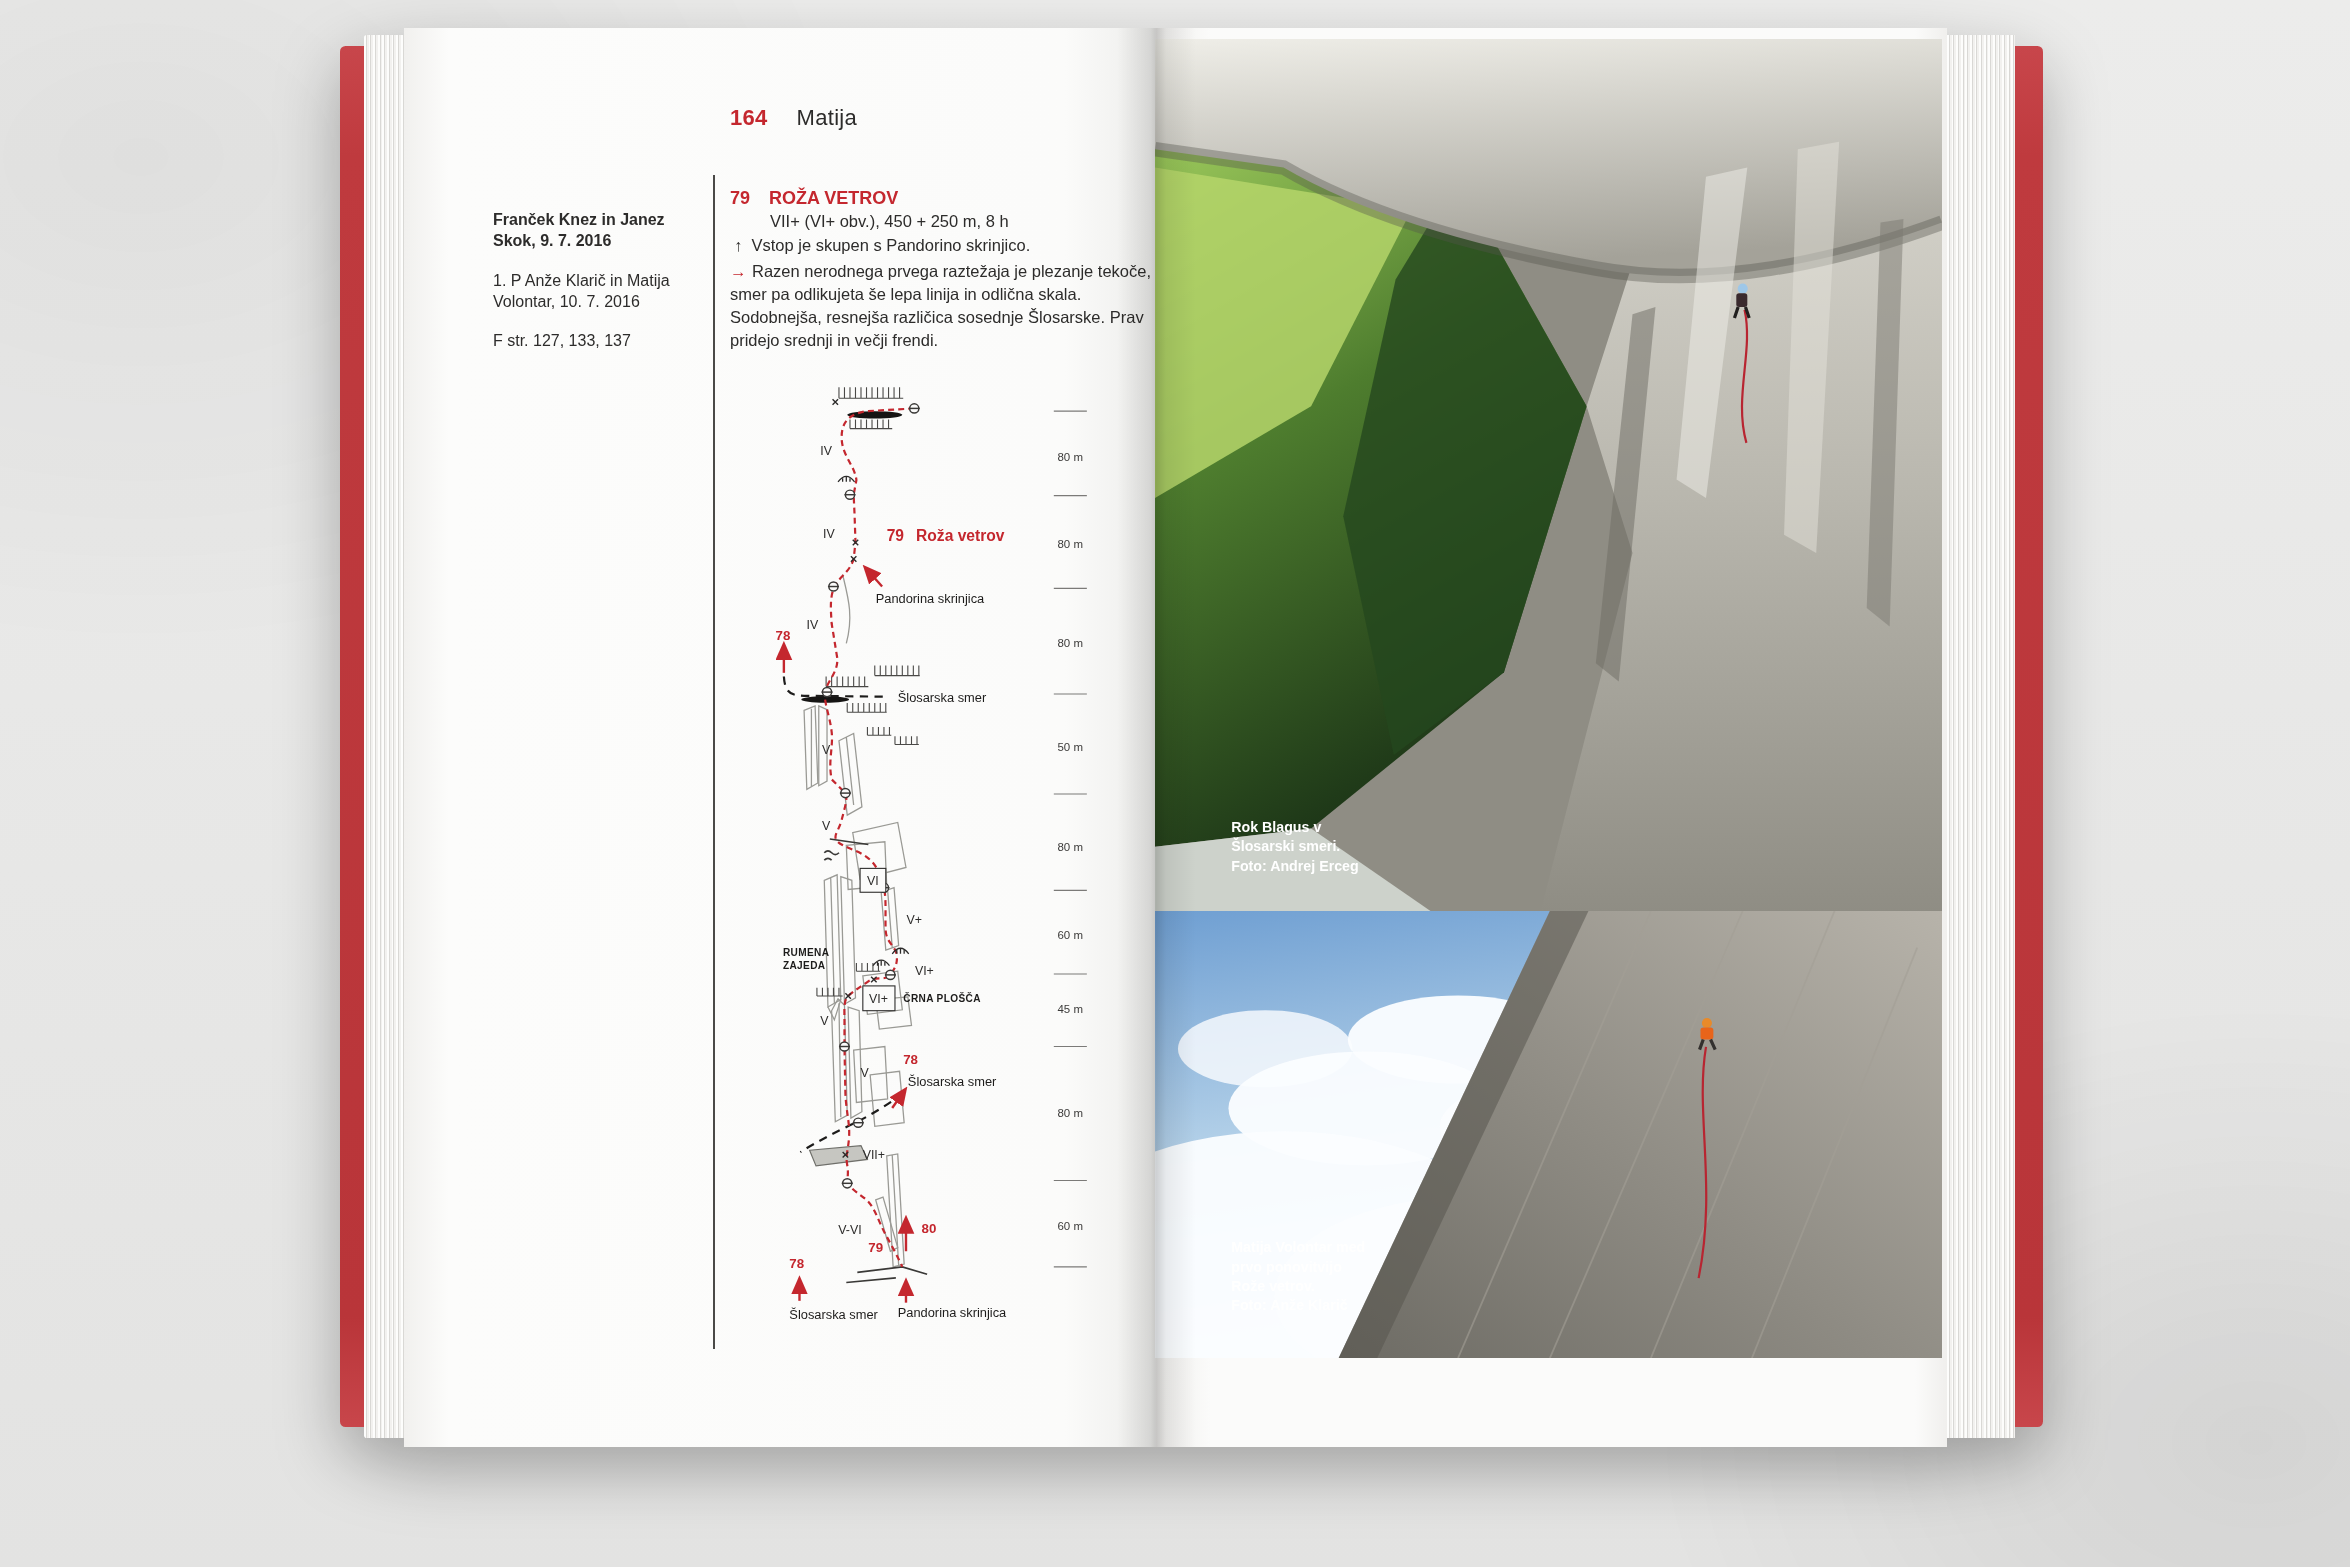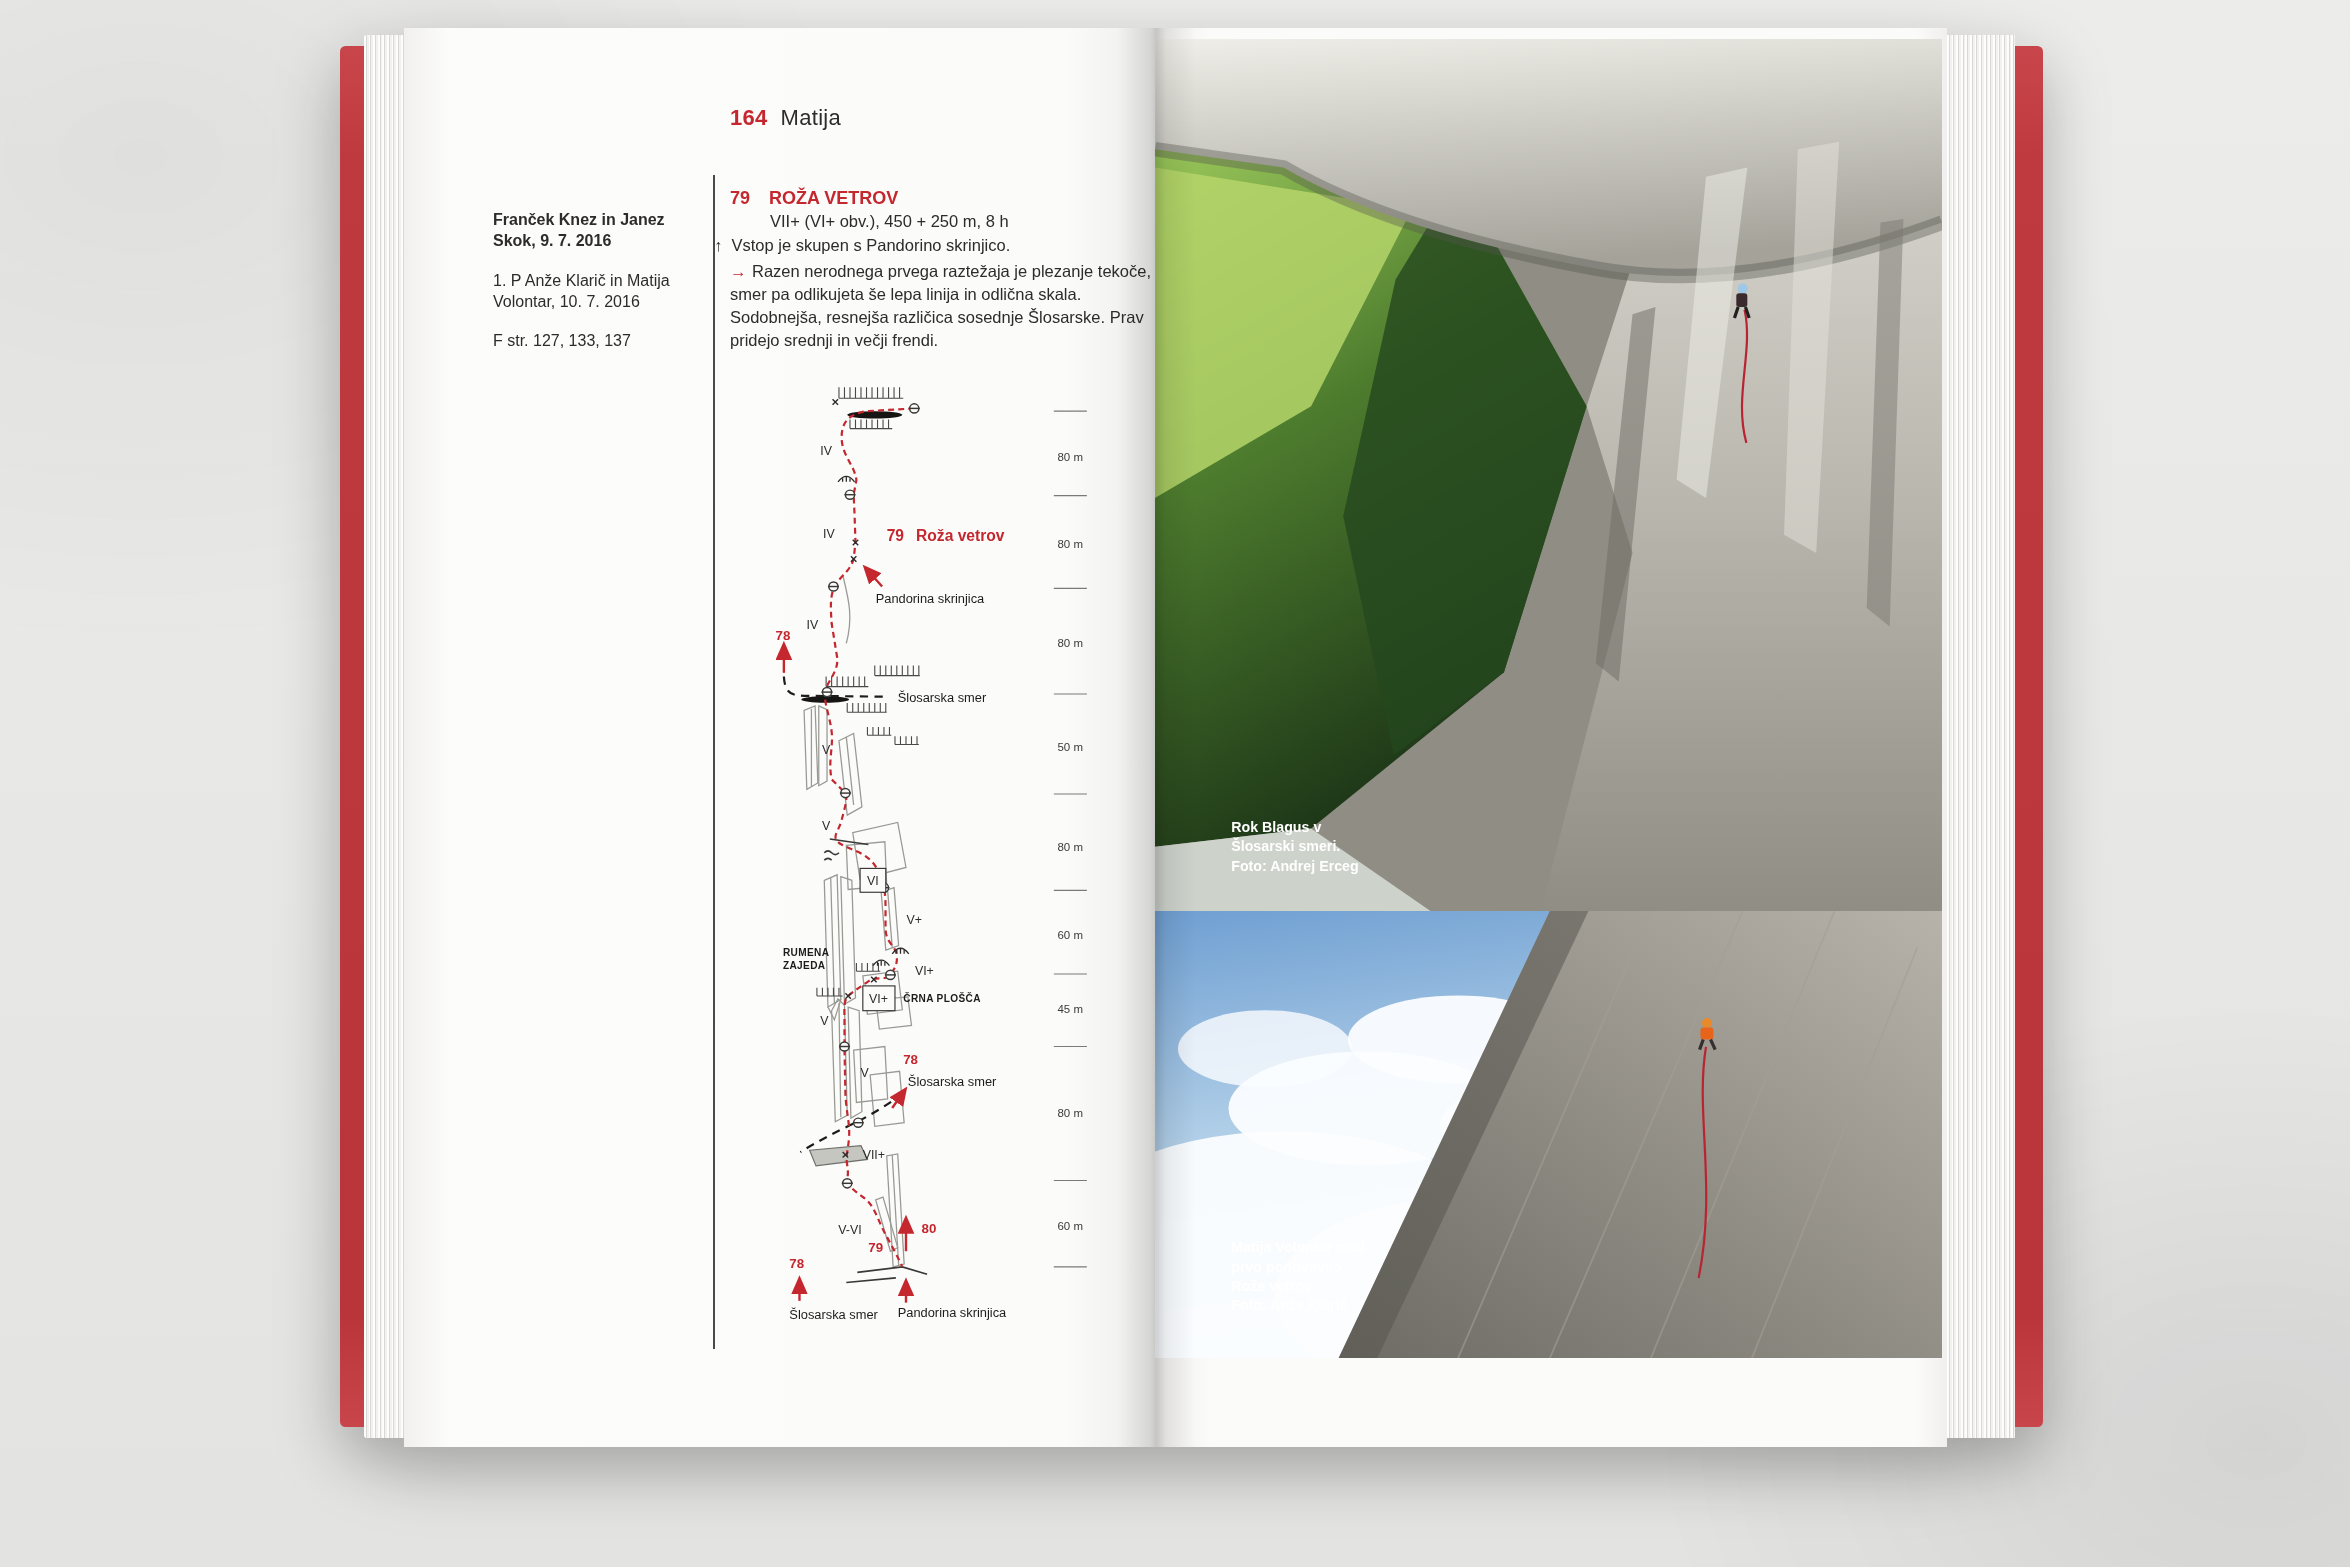--- a/index.html
+++ b/index.html
@@ -27,30 +27,30 @@
     background:linear-gradient(90deg,#f1f0ee,#fcfcfb 6%,#fbfbfa 88%,#ededeb);}
   .page.right{left:815px;width:792px;
     background:linear-gradient(90deg,#efeeec,#fbfbfa 7%,#fbfbfa 96%,#f0efed);}
   .spine-shadow{position:absolute;left:777px;top:0;width:79px;height:1419px;pointer-events:none;z-index:30;
     background:linear-gradient(90deg,rgba(0,0,0,0),rgba(0,0,0,.10) 42%,rgba(0,0,0,.17) 50%,rgba(0,0,0,.07) 62%,rgba(0,0,0,0));}
   .content{position:absolute;inset:0;z-index:20;color:#2d2c2b;}
   .abs{position:absolute;}
 
   
   .hdr{left:390px;top:77px;font-size:22px;letter-spacing:0.3px;}
-  .hdr .num{color:#c4272e;font-weight:bold;margin-right:13px;}
+  .hdr .num{color:#c4272e;font-weight:bold;margin-right:29px;}
   .fa-block{left:153px;width:213px;font-size:16px;line-height:21.6px;color:#2d2c2b;margin-top:25px;}
   .fa-block.b1{top:156px;font-weight:bold;}
   .fa-block.b2{top:217px;}
   .fa-block.b3{top:277px;}
   .divider{left:373px;top:147px;width:1.8px;height:1174px;background:#4a4947;}
   .route-head{left:390px;top:160px;font-size:18px;font-weight:bold;color:#c4272e;}
   .route-head .rnum{display:inline-block;width:39px;}
   .grade{left:430px;top:184px;font-size:16.5px;color:#2d2c2b;}
-  .appr{left:374px;top:208px;font-size:16.5px;color:#2d2c2b;}
+  .appr{left:394px;top:208px;font-size:16.5px;color:#2d2c2b;}
   .appr .aup{font-weight:bold;margin-right:9.2px;}
   .desc{left:390px;top:232px;width:421px;font-size:16.5px;line-height:23px;color:#2d2c2b;}
   .desc .ared{color:#c4272e;font-weight:bold;margin-right:5.5px;}
 
   
   .topo{left:418px;top:340px;}
   .topo text{font-family:"Liberation Sans",sans-serif;}
   .tg{font-size:13.5px;fill:#2e2d2c;text-anchor:middle;}
   .tf{font-size:14px;fill:#1d1c1b;}
   .ts{font-size:11px;font-weight:bold;fill:#1d1c1b;letter-spacing:.4px;}

